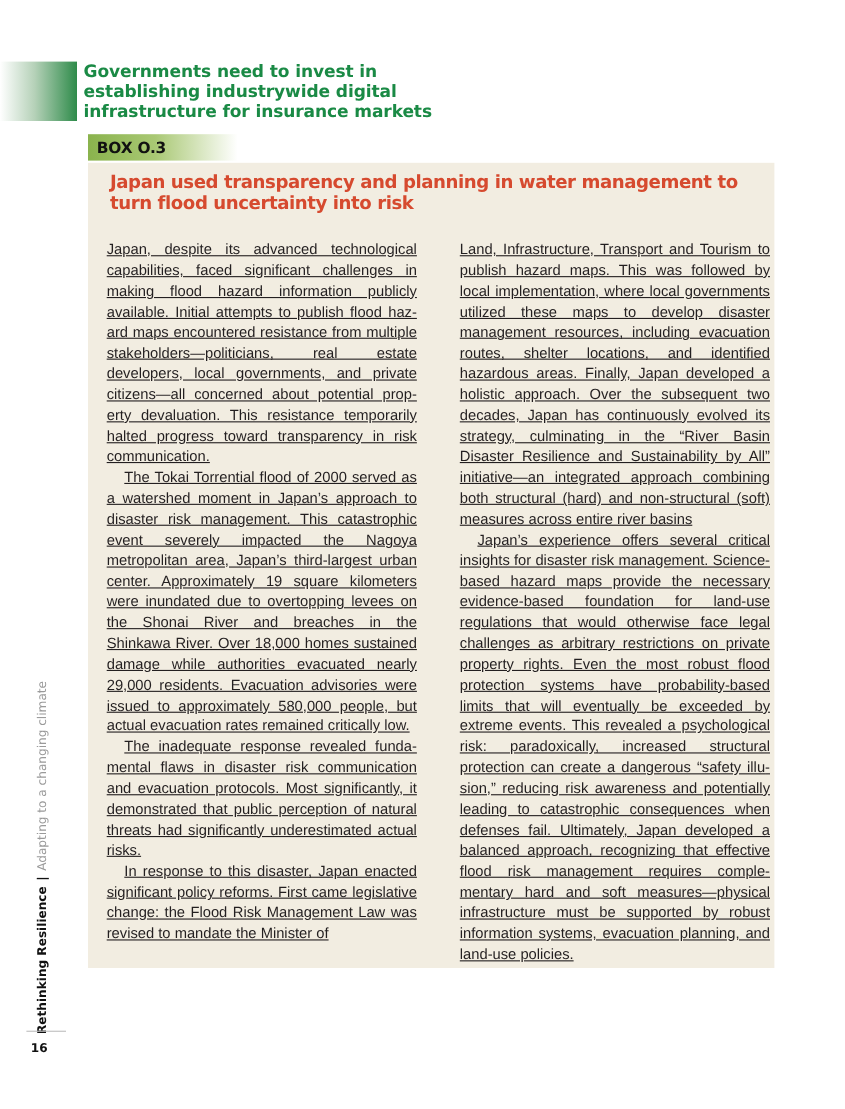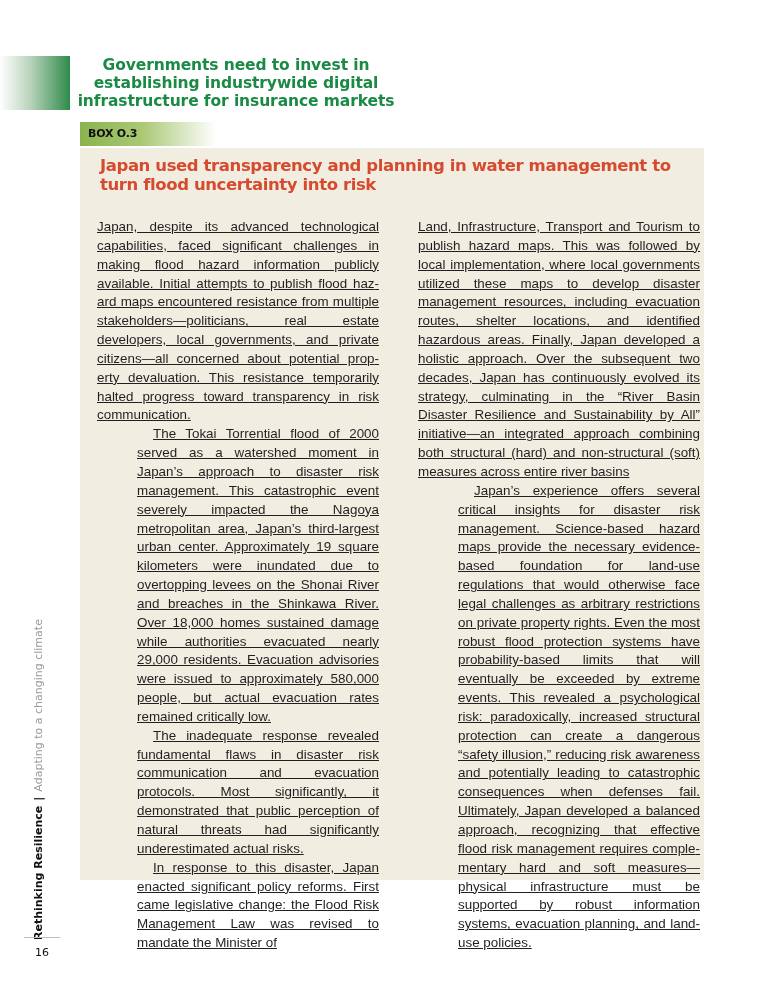--- a/index.html
+++ b/index.html
@@ -8,28 +8,27 @@
 
     .side-accent {
       position: absolute; left: 0; top: 56px; width: 70px; height: 54px;
       background: linear-gradient(to right, #ffffff 0%, #b5d1b8 45%, #2e8b4a 100%);
     }
     .headline {
       position: absolute; left: 76px; top: 56px; width: 320px;
       font-family: "DejaVu Sans", sans-serif; font-weight: bold;
       font-size: 15.5px; line-height: 18px; color: #1a8a45;
       letter-spacing: -0.1px;
-      text-align: center;
     }
 
     .box-label {
       position: absolute; left: 80px; top: 122px; width: 136px; height: 24px;
       background: linear-gradient(to right, #8ab34d 0%, #a9c874 45%, #ffffff 100%);
       padding: 5px 0 0 8px;
-      font-family: "DejaVu Sans", sans-serif; font-weight: bold; font-size: 11px;
+      font-family: "DejaVu Sans", sans-serif; font-weight: bold; font-size: 14px;
       color: #111; letter-spacing: -0.2px;
     }
 
     .box {
       position: absolute; left: 80px; top: 148px; width: 624px; height: 732px;
       background: #f2ede1;
     }
     .box-title {
       position: absolute; left: 20px; top: 8px; width: 590px;
       font-family: "DejaVu Sans", sans-serif; font-weight: bold;
@@ -37,40 +36,40 @@
       letter-spacing: -0.4px;
     }
     .col {
       position: absolute; top: 70px; width: 282px;
       font-size: 13.4px; line-height: 18.85px; color: #231f20;
       text-align: justify; hyphens: manual; text-decoration: underline;
     }
     .col.left { left: 17px; }
     .col.right { left: 338px; }
     .col p { margin: 0; }
-    .col p.indent { text-indent: 16px; margin-left: 40px; }
+    .col p.indent { text-indent: 16px; }
 
     .running-head {
       position: absolute; left: 32px; top: 940px;
       transform: rotate(-90deg); transform-origin: left top;
       white-space: nowrap; font-size: 11px; line-height: 14px;
       font-family: "DejaVu Sans", sans-serif;
     }
     .running-head .book { font-weight: bold; color: #111; }
     .running-head .sep { font-weight: bold; color: #111; margin: 0 5px; }
     .running-head .chapter { color: #9a9a9a; }
 
     .footer-rule {
       position: absolute; left: 24px; top: 937px; width: 36px; height: 1px;
       background: #bdbdbd;
     }
     .page-number {
       position: absolute; left: 28px; top: 946px; width: 28px;
-      font-family: "DejaVu Sans", sans-serif; font-weight: normal; font-size: 11px;
-      color: #111; text-align: center;
+      font-family: "DejaVu Sans", sans-serif; font-weight: bold; font-size: 11px;
+      color: #111; text-align: left;
     }
   </style>
 </head>
 <body>
 
 <div class="side-accent"></div>
 <h2 class="headline">Governments need to invest in establishing industrywide digital infrastructure for insurance markets</h2>
 
 <div class="box-label">BOX O.3</div>
 

